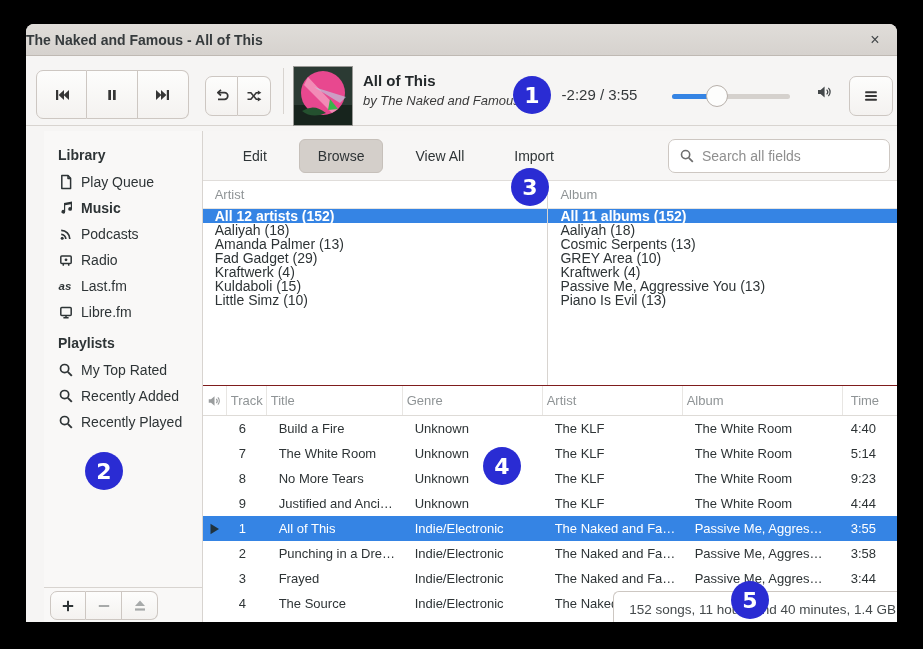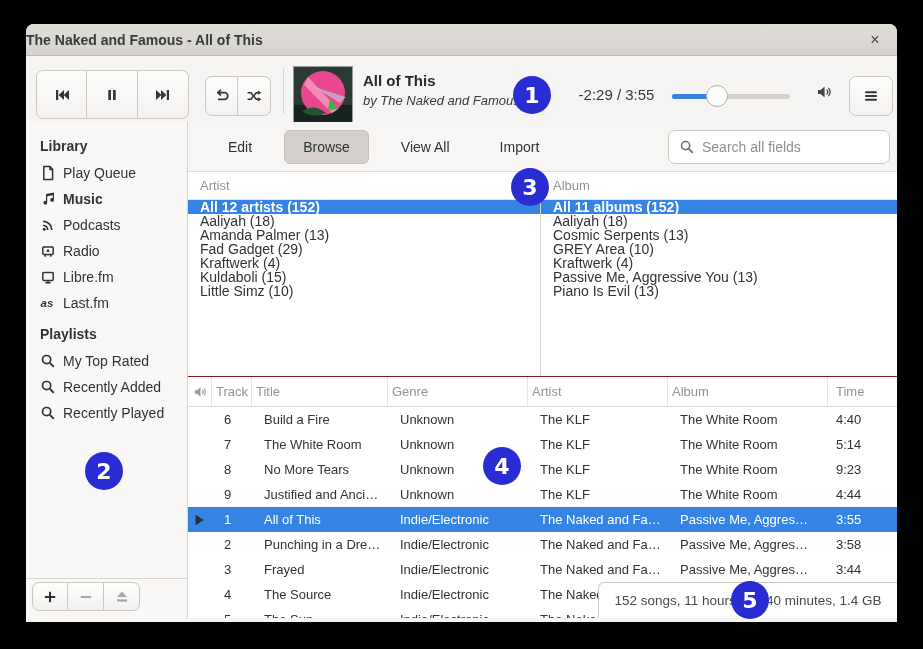--- a/index.html
+++ b/index.html
@@ -32,33 +32,33 @@
   .transport { left:10px; top:14px; }
   .transport .btn { width:51px; height:49px; }
   .modes { left:179px; top:20px; }
   .modes .btn { width:33px; height:40px; }
   .tb-sep { position:absolute; left:257px; top:12px; width:1px; height:46px; background:#d8d4d0; }
   .albumart { position:absolute; left:267px; top:10px; width:60px; height:60px; border:1px solid #9a9996; }
   .albumart svg { display:block; width:58px; height:58px; }
   .nowplaying { position:absolute; left:337px; top:16px; width:200px; }
   .np-title { font-size:15px; font-weight:bold; color:#24292b; }
   .np-artist { font-size:13px; font-style:italic; color:#3b3b3b; margin-top:4px; white-space:nowrap; }
-  .timedisp { position:absolute; left:533px; top:30px; width:115px; text-align:center;
+  .timedisp { position:absolute; left:516px; top:30px; width:115px; text-align:center;
               font-size:15px; color:#35393b; }
   .seek { position:absolute; left:646px; top:28px; width:118px; height:24px; }
   .seek .track { position:absolute; left:0; top:10px; width:100%; height:5px; border-radius:3px;
                  background:#d5d1cd; }
   .seek .fill { position:absolute; left:0; top:10px; height:5px; border-radius:3px 0 0 3px; }
   .seek .knob { position:absolute; top:1px; width:22px; height:22px; border-radius:50%;
                 background:#fdfdfc; border:1px solid #b7b0aa; }
   .volume { position:absolute; left:790px; top:25px; width:26px; height:22px; display:flex; align-items:center; }
   .menubtn { position:absolute; left:823px; top:20px; width:44px; height:40px; border-radius:7px; }
 
   
-  .bodyarea { position:absolute; left:0; top:98px; width:100%; height:496px; display:flex; }
+  .bodyarea { position:absolute; left:0; top:107px; width:100%; height:496px; display:flex;padding-left:18px; }
   .sidebar { position:relative; width:162px; height:100%; background:#f9f8f7;
              border-right:1px solid #d8d4d0; padding:12px 0 0 0; }
   .sb-heading { font-size:14px; font-weight:bold; color:#2e3436; padding:4px 0 6px 14px; }
   .sb-item { display:flex; align-items:center; gap:7px; height:26px; padding-left:14px;
              font-size:14px; color:#2e3436; }
   .sb-item.selected { font-weight:bold; }
   .sb-actions { position:absolute; left:6px; top:460px; display:flex; }
   .sb-actions-border { position:absolute; left:0; top:456px; width:100%; height:1px; background:#d8d4d0; }
   .sb-actions .btn { width:36px; height:29px; }
   .sb-actions .btn.disabled svg * { opacity:.40; }
@@ -265,33 +265,33 @@
                   <rect x="2.8" y="4" width="10.4" height="7.6" rx="1" fill="none" stroke="#2e3436" stroke-width="1.5"></rect>
                   <circle cx="8" cy="7.8" r="1.4" fill="#2e3436"></circle>
                   <path d="M5.3 11.6v2.2M10.7 11.6v2.2" stroke="#2e3436" stroke-width="1.5"></path>
                 </svg>
               </span>
               <span>Radio</span>
             </div>
             <div class="sb-item">
               <span class="icon">
                 <svg viewBox="0 0 16 16">
+                  <text x="0.5" y="12" font-size="11.5" font-style="italic" font-weight="bold" fill="#2e3436">as</text>
+                </svg>
+              </span>
+              <span>Last.fm</span>
+            </div>
+            <div class="sb-item">
+              <span class="icon">
+                <svg viewBox="0 0 16 16">
                   <rect x="2.8" y="3.4" width="10.4" height="8" rx="1" fill="none" stroke="#2e3436" stroke-width="1.5"></rect>
                   <path d="M8 11.4v2M5.4 13.7h5.2" stroke="#2e3436" stroke-width="1.5"></path>
                 </svg>
               </span>
               <span>Libre.fm</span>
-            </div>
-            <div class="sb-item">
-              <span class="icon">
-                <svg viewBox="0 0 16 16">
-                  <text x="0.5" y="12" font-size="11.5" font-style="italic" font-weight="bold" fill="#2e3436">as</text>
-                </svg>
-              </span>
-              <span>Last.fm</span>
             </div>
           </div>
         <div class="sb-heading" style="margin-top:6px;">Playlists</div>
         <div id="playlists-list">
             <div class="sb-item">
               <span class="icon">
                 <svg viewBox="0 0 16 16">
                   <circle cx="6.6" cy="6.6" r="4.1" fill="none" stroke="#2e3436" stroke-width="1.7"></circle>
                   <path d="M9.8 9.8 13.8 13.8" stroke="#2e3436" stroke-width="1.9"></path>
                 </svg>

